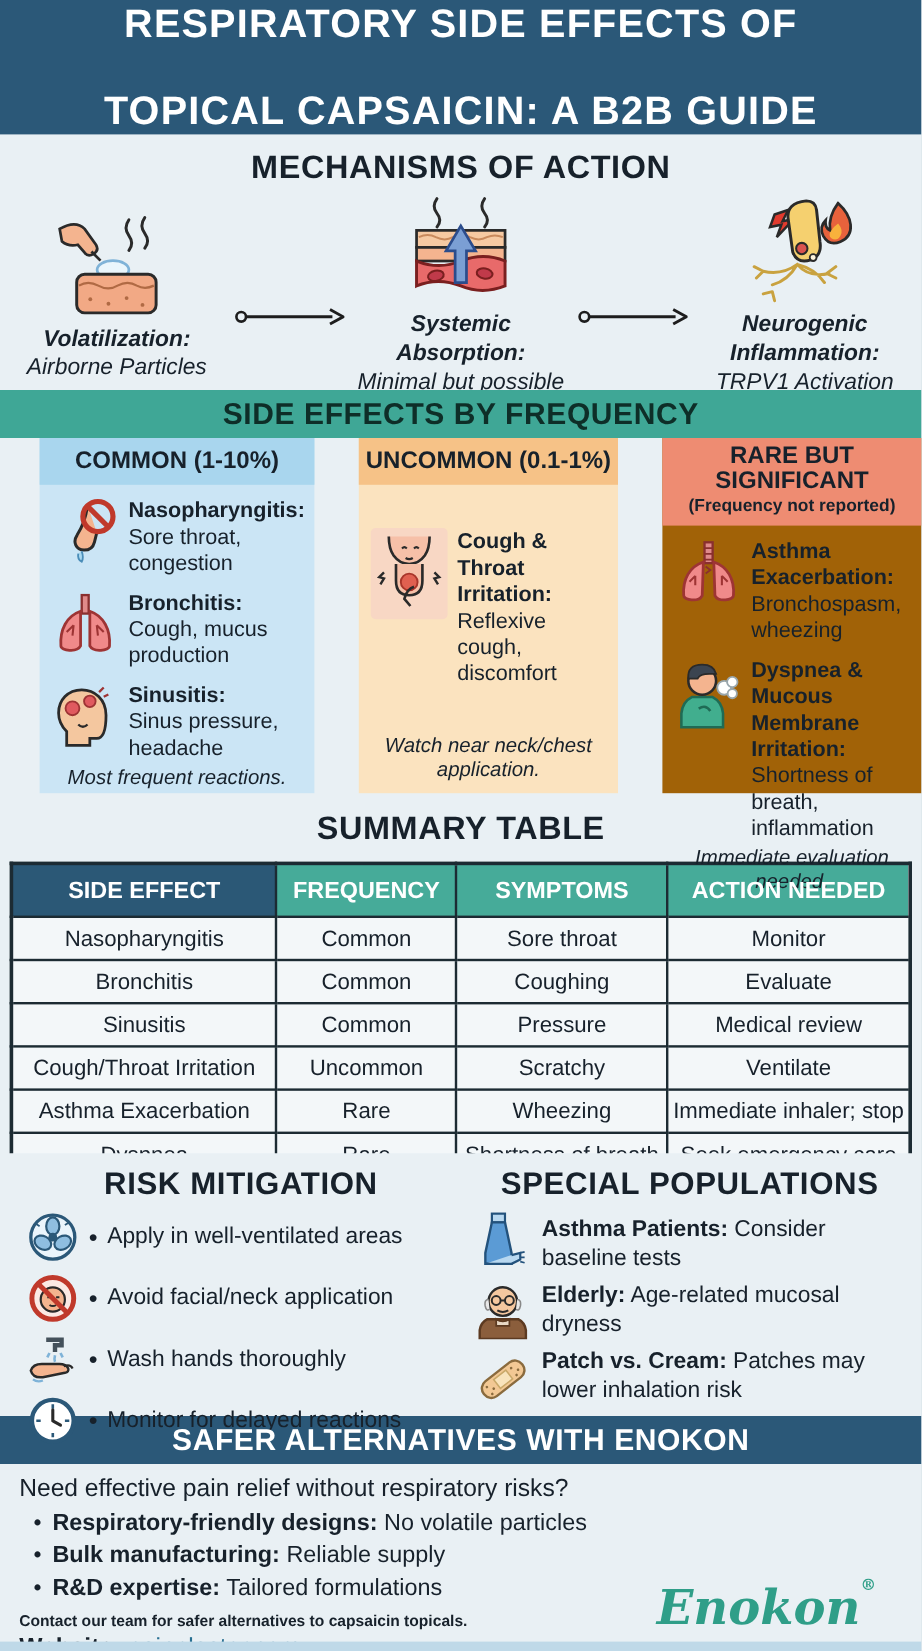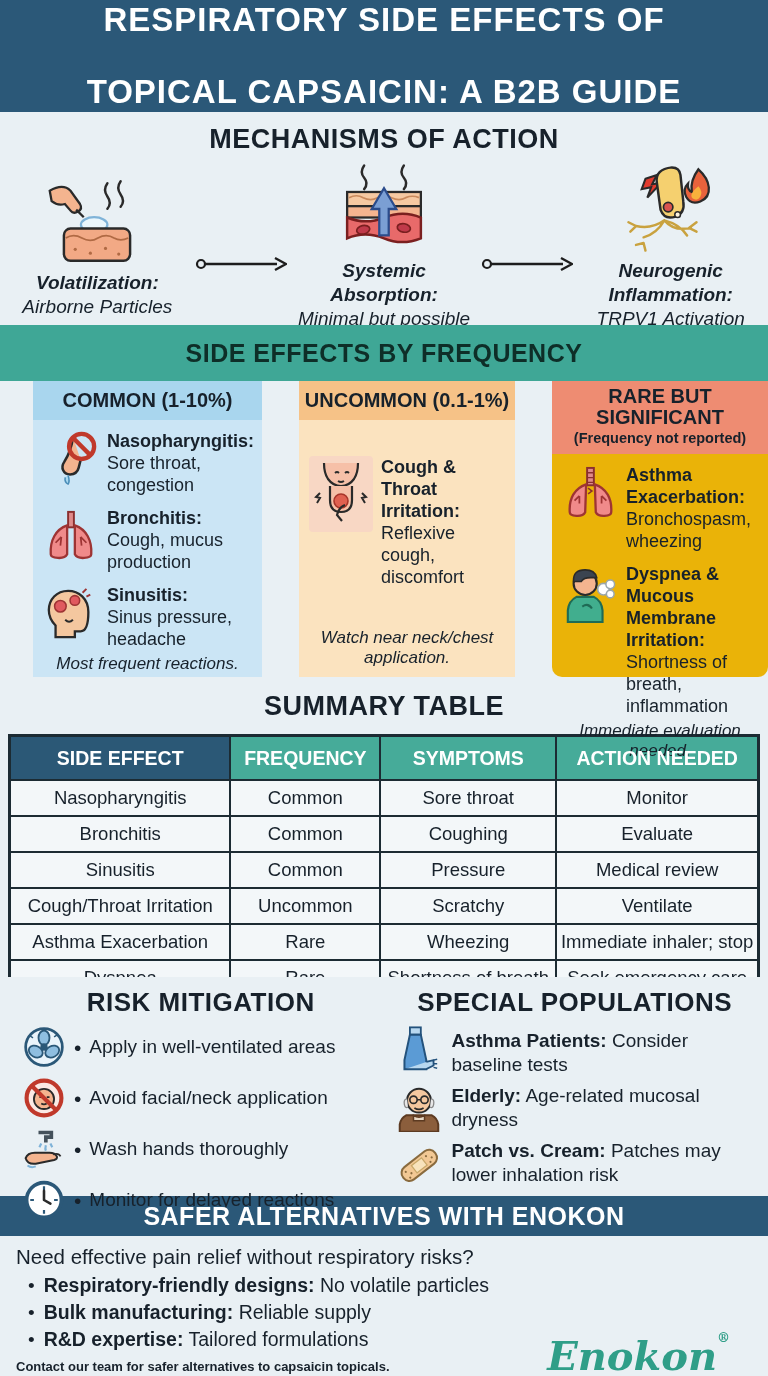--- a/index.html
+++ b/index.html
@@ -13,29 +13,29 @@
   .mech{height:213px;text-align:center;overflow:hidden;}
   .mech h2{font-size:27px;margin:12px 0 4px;letter-spacing:0.5px;}
   .mech-row{display:flex;justify-content:center;align-items:center;font-style:italic;}
   .mech-step{width:218px;display:flex;flex-direction:column;align-items:center;}
   .step-icon{height:100px;display:flex;align-items:center;justify-content:center;}
   .ml1{font-weight:bold;font-size:19px;line-height:24px;}
   .ml2{font-size:19px;line-height:24px;}
   .mech-arrow{margin-top:42px;}
 
   
-  .band-teal{background:#3FA796;height:56px;display:flex;align-items:center;justify-content:center;}
+  .band-teal{background:#3FA796;height:40px;display:flex;align-items:center;justify-content:center;}
   .band-teal span{font-size:25px;font-weight:bold;color:#0E2E28;letter-spacing:0.5px;}
 
   
   .cols{display:flex;gap:4px;height:296px;}
   .col{flex:1;display:flex;flex-direction:column;margin-left:33px;}
   .c1{background:#CBE5F5;} .c1 .col-head{background:#A9D6EE;}
   .c2{background:#FBE3BF;} .c2 .col-head{background:#F6C287;}
-  .c3{background:#eab308;border-radius:10px;} .c3 .col-head{background:#EE8C72;}
+  .c3{background:#a16207;} .c3 .col-head{background:#EE8C72;}
   .col-head{text-align:center;font-weight:bold;font-size:20px;padding:9px 2px;line-height:21px;}
   .col-sub{display:block;font-size:14.5px;font-weight:bold;}
   .c3 .col-head{padding:5px 2px;}
   .col-items{flex:1;display:flex;flex-direction:column;gap:11px;padding:10px 8px 0 10px;}
   .c2 .col-items{justify-content:center;padding-top:0;}
   .col-item{display:flex;gap:8px;align-items:flex-start;}
   .ci-icon{flex:0 0 56px;display:flex;justify-content:center;}
   .ci-text{font-size:18px;line-height:22px;}
   .ci-title{font-weight:bold;}
   .icon-sq{background:#F8D7C4;border-radius:4px;padding:3px;}

